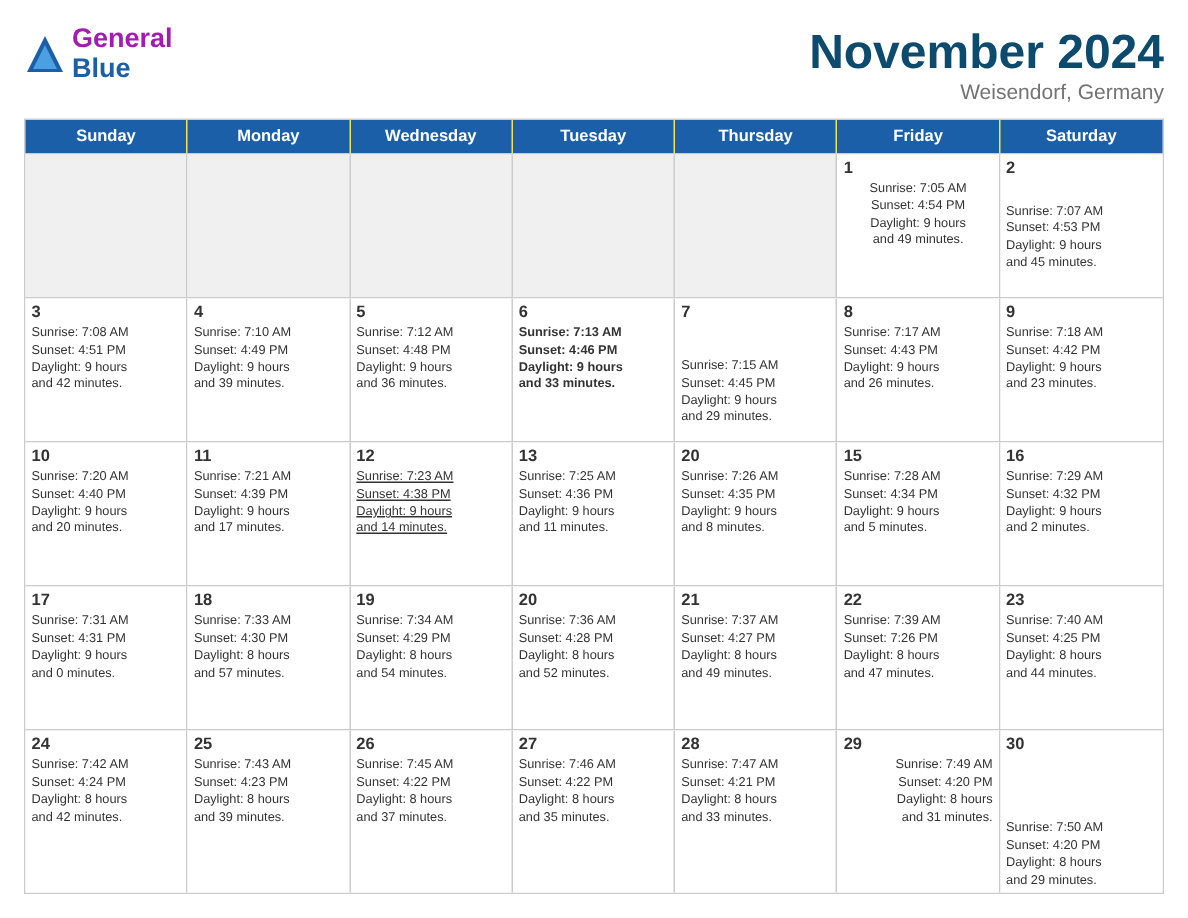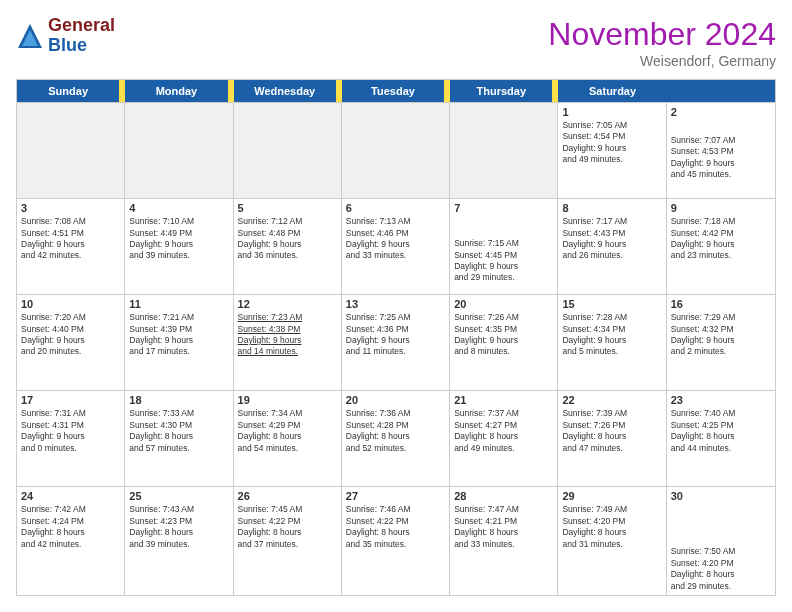--- a/index.html
+++ b/index.html
@@ -26,34 +26,34 @@
     .logo {
       display: flex;
       align-items: center;
     }
     .logo-text {
       font-size: 18px;
       font-weight: bold;
       color: #333;
       line-height: 1.1;
     }
-    .logo-general { color: #7f1d1d; }
+    .logo-general { color: #a21caf; }
     .logo-blue { color: #1a5fa8; }
     .logo-icon {
       width: 28px;
       height: 28px;
       margin-right: 4px;
     }
     .title-block {
       text-align: right;
     }
     .month-title {
       font-size: 32px;
-      font-weight: normal;
-      color: #a21caf;
+      font-weight: bold;
+      color: #0c4a6e;
     }
     .location {
       font-size: 14px;
       color: #737373;
     }
     .calendar {
       flex: 1;
       display: flex;
       flex-direction: column;
       border: 1px solid #ccc;
@@ -62,21 +62,21 @@
       display: grid;
       grid-template-columns: repeat(7, 1fr);
       background: #1a5fa8;
     }
     .cal-header-cell {
       color: #fff;
       font-size: 11px;
       font-weight: bold;
       padding: 5px 4px;
       text-align: center;
-      border-right: 6px solid #fde047;
+      border-right: 1px solid #fde047;
     }
     .cal-header-cell:last-child { border-right: none; }
     .cal-body {
       flex: 1;
       display: flex;
       flex-direction: column;
     }
     .cal-row {
       display: grid;
       grid-template-columns: repeat(7, 1fr);
@@ -127,32 +127,33 @@
     </div>
   </div>
 
   <div class="calendar">
     <div class="cal-header">
       <div class="cal-header-cell">Sunday</div>
       <div class="cal-header-cell">Monday</div>
       <div class="cal-header-cell">Wednesday</div>
       <div class="cal-header-cell">Tuesday</div>
       <div class="cal-header-cell">Thursday</div>
+      <div class="cal-header-cell">Friday</div>
       <div class="cal-header-cell">Saturday</div>
     </div>
     <div class="cal-body" id="cal-body">
     <div class="cal-row">
           <div class="cal-cell empty shaded"></div>
           <div class="cal-cell empty shaded"></div>
           <div class="cal-cell empty shaded"></div>
           <div class="cal-cell empty shaded"></div>
           <div class="cal-cell empty shaded"></div>
           <div class="cal-cell">
             <span class="day-num">1</span>
-            <div class="cell-text" style="white-space: pre-line;">Sunrise: 7:05 AM
+            <div class="cell-text" style="white-space: pre-line; text-align: center;">Sunrise: 7:05 AM
 Sunset: 4:54 PM
 Daylight: 9 hours
 and 49 minutes.</div>
           </div>
           <div class="cal-cell">
             <span class="day-num">2</span>
             <div class="cell-text" style="white-space: pre-line; margin-top: 17px;">Sunrise: 7:07 AM
 Sunset: 4:53 PM
 Daylight: 9 hours
 and 45 minutes.</div>
@@ -175,21 +176,21 @@
           </div>
           <div class="cal-cell">
             <span class="day-num">5</span>
             <div class="cell-text" style="white-space: pre-line;">Sunrise: 7:12 AM
 Sunset: 4:48 PM
 Daylight: 9 hours
 and 36 minutes.</div>
           </div>
           <div class="cal-cell">
             <span class="day-num">6</span>
-            <div class="cell-text" style="white-space: pre-line;">Sunrise: 7:13 AM
+            <div class="cell-text" style="white-space: pre-line; font-weight: bold;">Sunrise: 7:13 AM
 Sunset: 4:46 PM
 Daylight: 9 hours
 and 33 minutes.</div>
           </div>
           <div class="cal-cell">
             <span class="day-num">7</span>
             <div class="cell-text" style="white-space: pre-line; margin-top: 24px;">Sunrise: 7:15 AM
 Sunset: 4:45 PM
 Daylight: 9 hours
 and 29 minutes.</div>
@@ -342,21 +343,21 @@
           </div>
           <div class="cal-cell">
             <span class="day-num">28</span>
             <div class="cell-text" style="white-space: pre-line;">Sunrise: 7:47 AM
 Sunset: 4:21 PM
 Daylight: 8 hours
 and 33 minutes.</div>
           </div>
           <div class="cal-cell">
             <span class="day-num">29</span>
-            <div class="cell-text" style="white-space: pre-line;">Sunrise: 7:49 AM
+            <div class="cell-text" style="white-space: pre-line; text-align: right;">Sunrise: 7:49 AM
 Sunset: 4:20 PM
 Daylight: 8 hours
 and 31 minutes.</div>
           </div>
           <div class="cal-cell">
             <span class="day-num">30</span>
             <div class="cell-text" style="white-space: pre-line; margin-top: 44px;">Sunrise: 7:50 AM
 Sunset: 4:20 PM
 Daylight: 8 hours
 and 29 minutes.</div>

